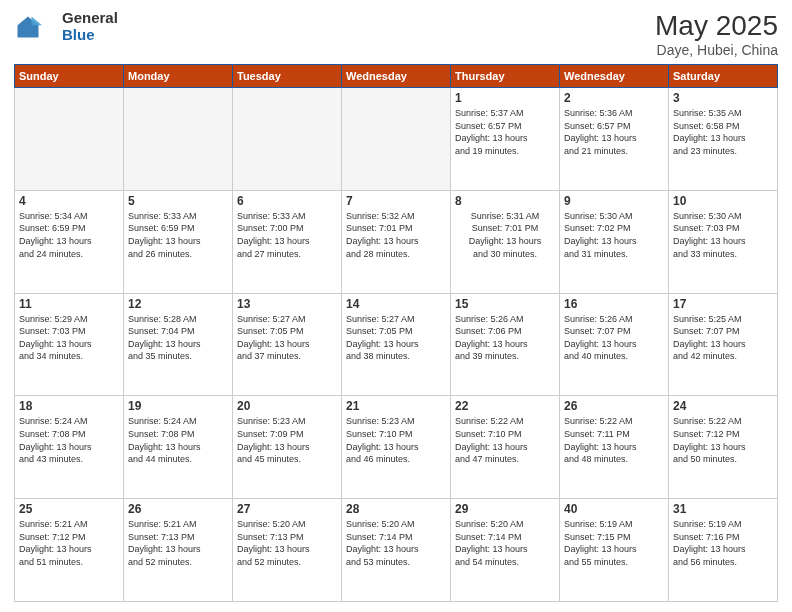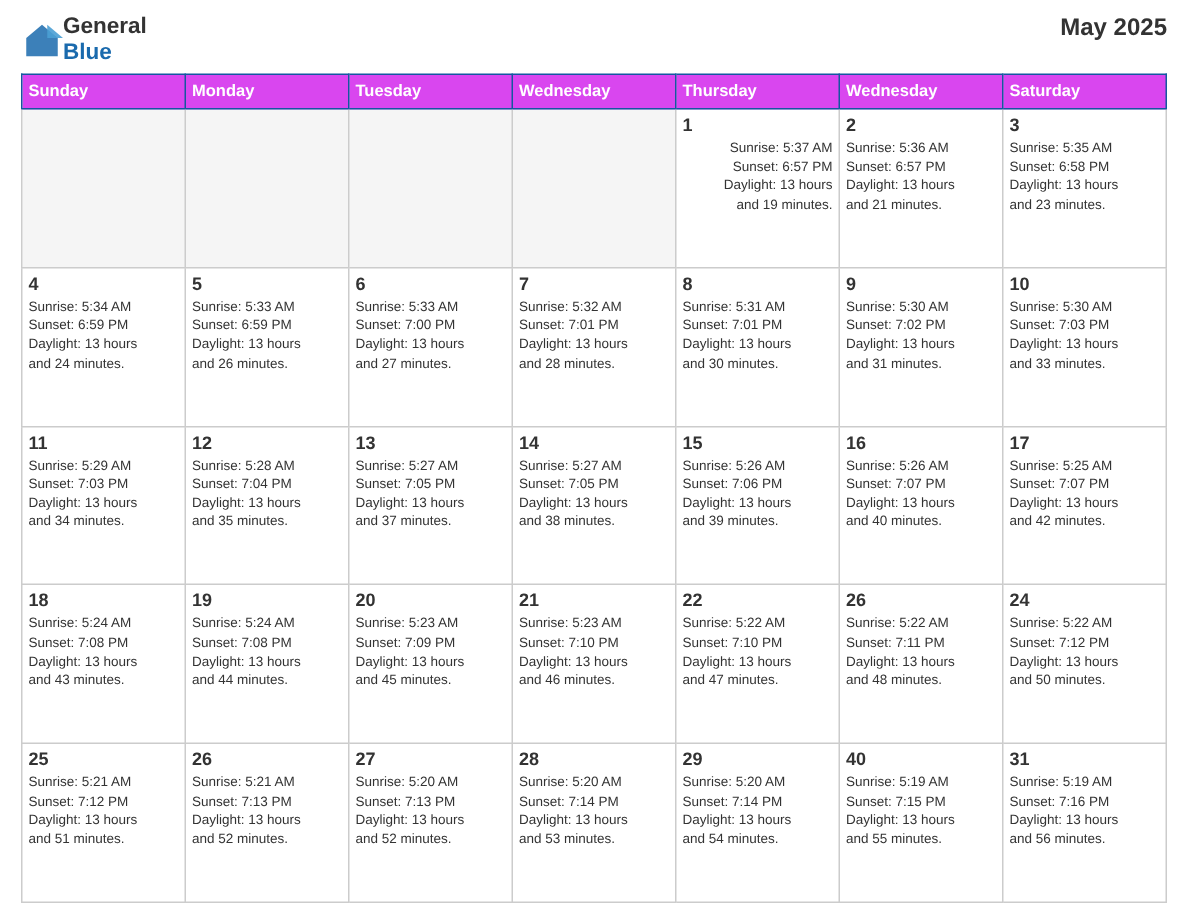--- a/index.html
+++ b/index.html
@@ -19,21 +19,21 @@
     }
     .header {
       display: flex;
       align-items: flex-start;
       justify-content: space-between;
       margin-bottom: 6px;
     }
     .logo {
       display: flex;
       align-items: center;
-      gap: 0;
+      gap: 20px;
     }
     .logo-text {
       display: flex;
       flex-direction: column;
       line-height: 1.1;
     }
     .logo-general {
       font-size: 15px;
       font-weight: bold;
       color: #333;
@@ -44,37 +44,37 @@
       color: #1a6aad;
     }
     .logo-icon {
       width: 28px;
       height: 28px;
     }
     .title-block {
       text-align: right;
     }
     .title-main {
-      font-size: 16px;
-      font-weight: bold;
+      font-size: 28px;
+      font-weight: normal;
       color: #333;
     }
     .title-sub {
       font-size: 14px;
       color: #555;
     }
     .calendar {
       flex: 1;
       border: 1px solid #ccc;
       border-collapse: collapse;
       width: 100%;
       table-layout: fixed;
     }
     .calendar th {
-      background: #d946ef;
+      background: #c2410c;
       color: #fff;
       font-size: 11px;
       font-weight: bold;
       padding: 5px 4px;
       text-align: left;
       border: 1px solid #1557a0;
     }
     .calendar td {
       border: 1px solid #ccc;
       vertical-align: top;
@@ -114,20 +114,21 @@
         <polygon points="16,4 28,14 28,28 4,28 4,14" fill="#1a6aad" opacity="0.85"></polygon>
         <polygon points="20,4 32,14 32,14 20,14" fill="#4a9fd4" opacity="0.9"></polygon>
       </svg>
       <div class="logo-text">
         <span class="logo-general">General</span>
         <span class="logo-blue">Blue</span>
       </div>
     </div>
     <div class="title-block">
       <div class="title-main">May 2025</div>
+      <div class="title-sub">Daye, Hubei, China</div>
     </div>
   </div>
 
   <table class="calendar">
     <thead>
       <tr>
         <th>Sunday</th>
         <th>Monday</th>
         <th>Tuesday</th>
         <th>Wednesday</th>
@@ -137,21 +138,21 @@
       </tr>
     </thead>
     <tbody id="calendar-body">
     <tr>
           <td class="empty"></td>
           <td class="empty"></td>
           <td class="empty"></td>
           <td class="empty"></td>
           <td>
             <span class="day-num">1</span>
-            <div class="day-info" style="white-space: pre-line; text-align: right;">Sunrise: 5:37 AM
+            <div class="day-info" style="white-space: pre-line;">Sunrise: 5:37 AM
 Sunset: 6:57 PM
 Daylight: 13 hours
 and 19 minutes.</div>
           </td>
           <td>
             <span class="day-num">2</span>
             <div class="day-info" style="white-space: pre-line;">Sunrise: 5:36 AM
 Sunset: 6:57 PM
 Daylight: 13 hours
 and 21 minutes.</div>
@@ -188,21 +189,21 @@
           </td>
           <td>
             <span class="day-num">7</span>
             <div class="day-info" style="white-space: pre-line;">Sunrise: 5:32 AM
 Sunset: 7:01 PM
 Daylight: 13 hours
 and 28 minutes.</div>
           </td>
           <td>
             <span class="day-num">8</span>
-            <div class="day-info" style="white-space: pre-line;">Sunrise: 5:31 AM
+            <div class="day-info" style="white-space: pre-line; text-align: center;">Sunrise: 5:31 AM
 Sunset: 7:01 PM
 Daylight: 13 hours
 and 30 minutes.</div>
           </td>
           <td>
             <span class="day-num">9</span>
             <div class="day-info" style="white-space: pre-line;">Sunrise: 5:30 AM
 Sunset: 7:02 PM
 Daylight: 13 hours
 and 31 minutes.</div>

